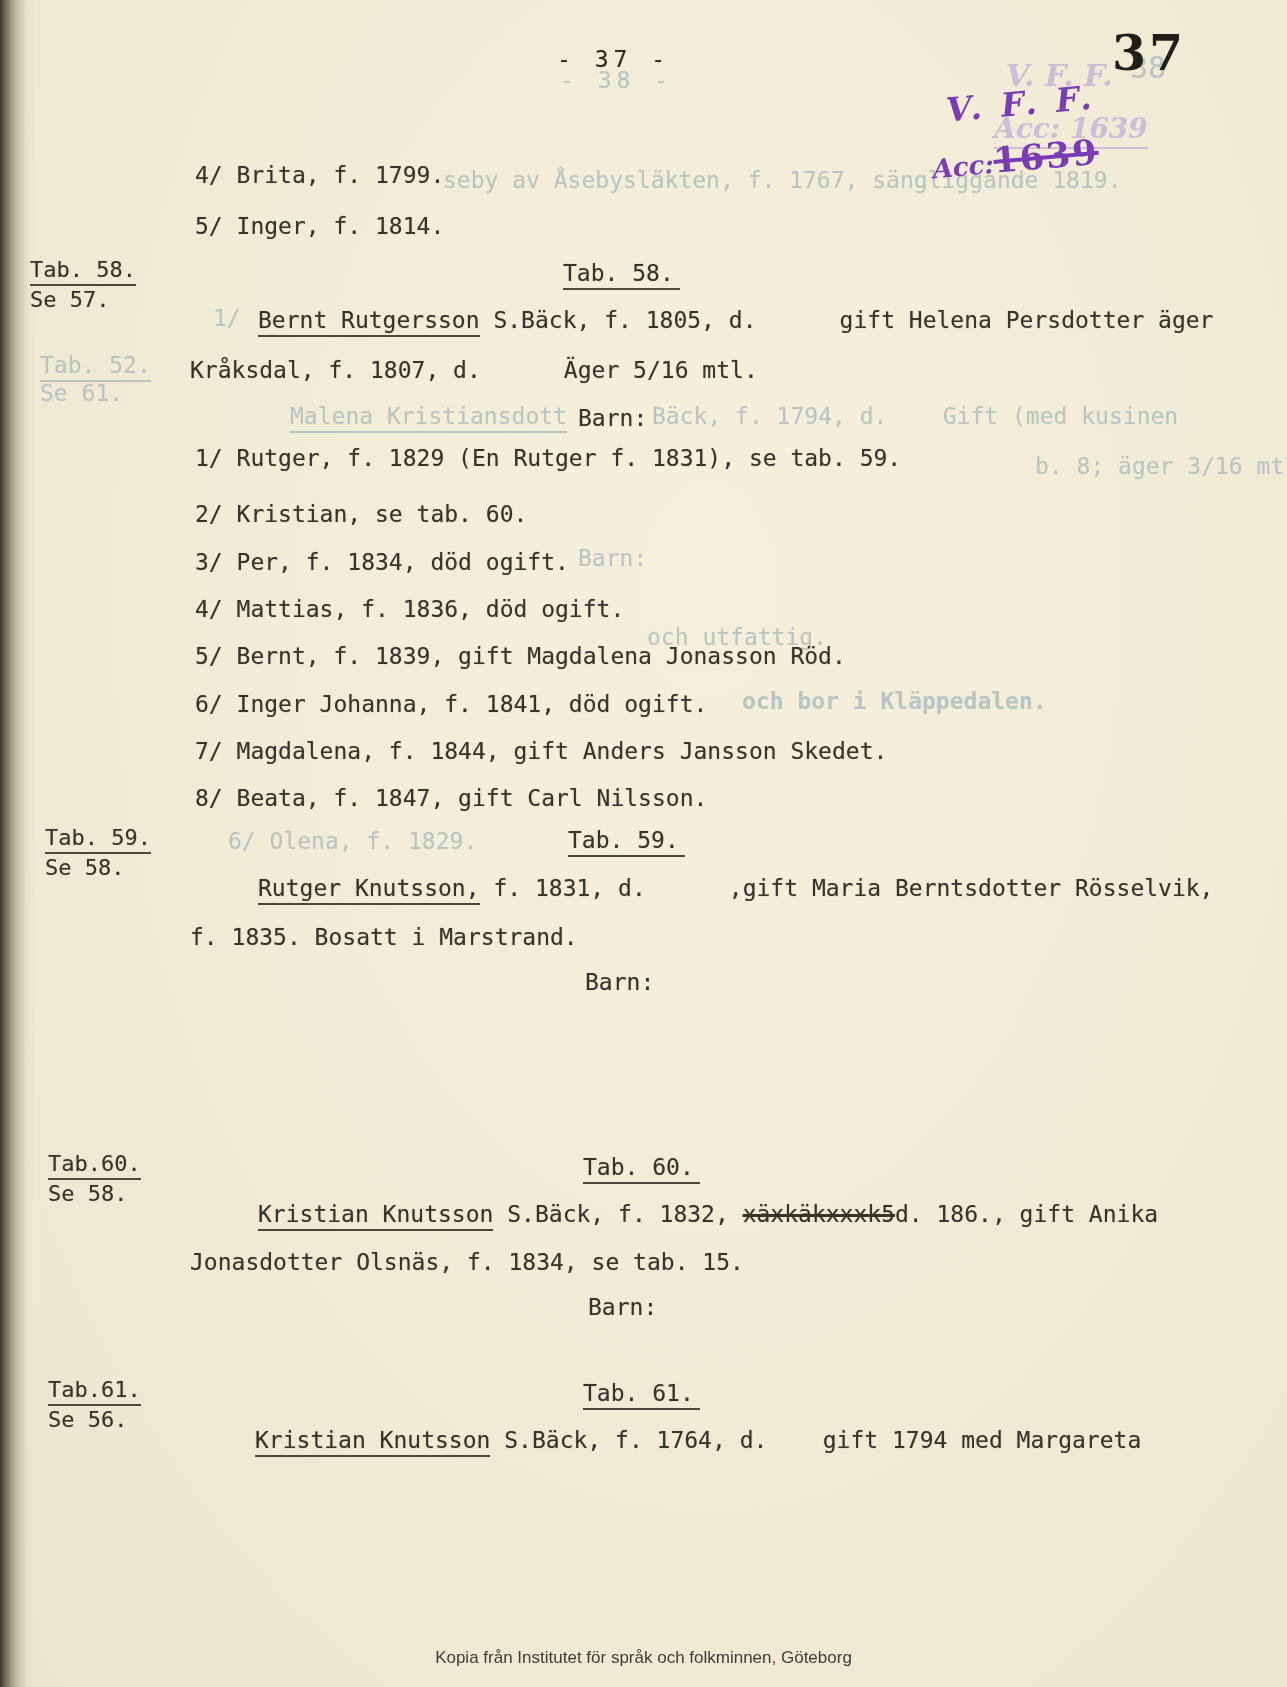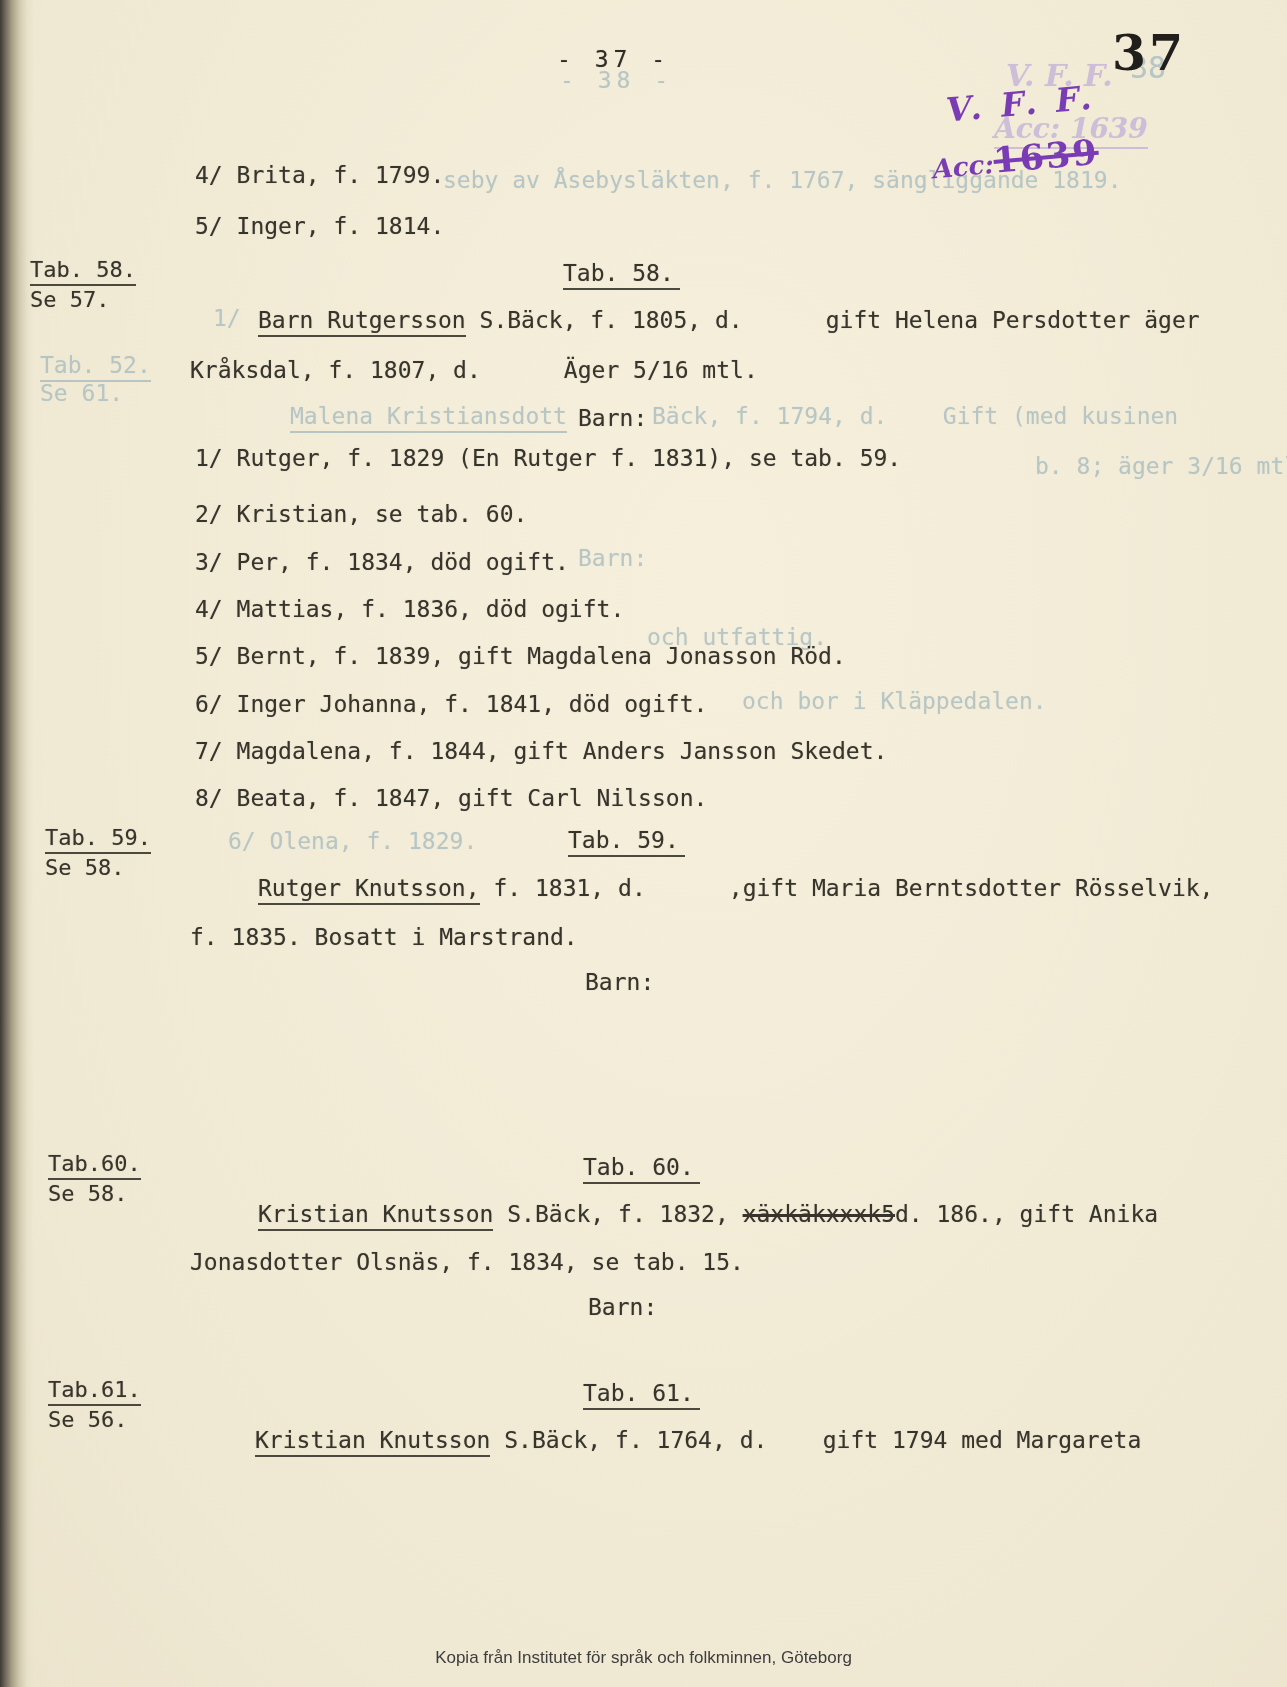--- a/index.html
+++ b/index.html
@@ -46,37 +46,37 @@
     <div class="ghost purple u" style="left: 994px; top: 112px; font-size: 28px;">Acc: 1639</div>
     <div class="ghost" style="left: 443px; top: 167px;">seby av Åsebysläkten, f. 1767, sängliggande 1819.</div>
     <div class="ghost" style="left: 213px; top: 305px;">1/</div>
     <div class="ghost u" style="left: 40px; top: 352px;">Tab. 52.</div>
     <div class="ghost" style="left: 40px; top: 380px;">Se 61.</div>
     <div class="ghost u" style="left: 290px; top: 403px;">Malena Kristiansdott</div>
     <div class="ghost" style="left: 652px; top: 403px;">Bäck, f. 1794, d.    Gift (med kusinen</div>
     <div class="ghost" style="left: 1035px; top: 453px;">b. 8; äger 3/16 mtl.</div>
     <div class="ghost" style="left: 578px; top: 545px;">Barn:</div>
     <div class="ghost" style="left: 647px; top: 592px; margin-top: 32px;">och utfattig.</div>
-    <div class="ghost" style="left: 742px; top: 688px;">och bor i Kläppedalen.</div>
+    <div class="ghost" style="left: 742px; top: 688px; font-weight: bold;">och bor i Kläppedalen.</div>
     <div class="ghost" style="left: 228px; top: 828px;">6/ Olena, f. 1829.</div>
   </div>
 
 <div class="hdr">- 37 -</div>
 <div class="corner">37</div>
 
 <div class="stamp stamp-org">V. F. F.</div>
 <div class="stamp stamp-acc"><span class="acc-prefix">Acc:</span><span class="acc-num">1639</span></div>
 
 <div class="line" style="left:195px;top:163px">4/ Brita, f. 1799.</div>
 <div class="line" style="left:195px;top:214px">5/ Inger, f. 1814.</div>
 
 <div class="line small" style="left:30px;top:258px"><span class="ul">Tab. 58.</span></div>
 <div class="line small" style="left:30px;top:288px">Se 57.</div>
 <div class="line" style="left:563px;top:261px"><span class="ul2">Tab. 58.</span></div>
-<div class="line" style="left:258px;top:308px"><span class="ul">Barn Rutgersson</span><span> S.Bäck, f. 1805, d.      gift Helena Persdotter äger</span></div>
+<div class="line" style="left:258px;top:308px"><span class="ul">Bernt Rutgersson</span><span> S.Bäck, f. 1805, d.      gift Helena Persdotter äger</span></div>
 <div class="line" style="left:190px;top:358px">Kråksdal, f. 1807, d.      Äger 5/16 mtl.</div>
 <div class="line" style="left:578px;top:406px">Barn:</div>
 <div id="children-58">
     <div class="line" style="left: 195px; top: 446px;">1/ Rutger, f. 1829 (En Rutger f. 1831), se tab. 59.</div>
     <div class="line" style="left: 195px; top: 502.3px;">2/ Kristian, se tab. 60.</div>
     <div class="line" style="left: 195px; top: 549.6px;">3/ Per, f. 1834, död ogift.</div>
     <div class="line" style="left: 195px; top: 596.9px;">4/ Mattias, f. 1836, död ogift.</div>
     <div class="line" style="left: 195px; top: 644.2px;">5/ Bernt, f. 1839, gift Magdalena Jonasson Röd.</div>
     <div class="line" style="left: 195px; top: 691.5px;">6/ Inger Johanna, f. 1841, död ogift.</div>
     <div class="line" style="left: 195px; top: 738.8px;">7/ Magdalena, f. 1844, gift Anders Jansson Skedet.</div>

